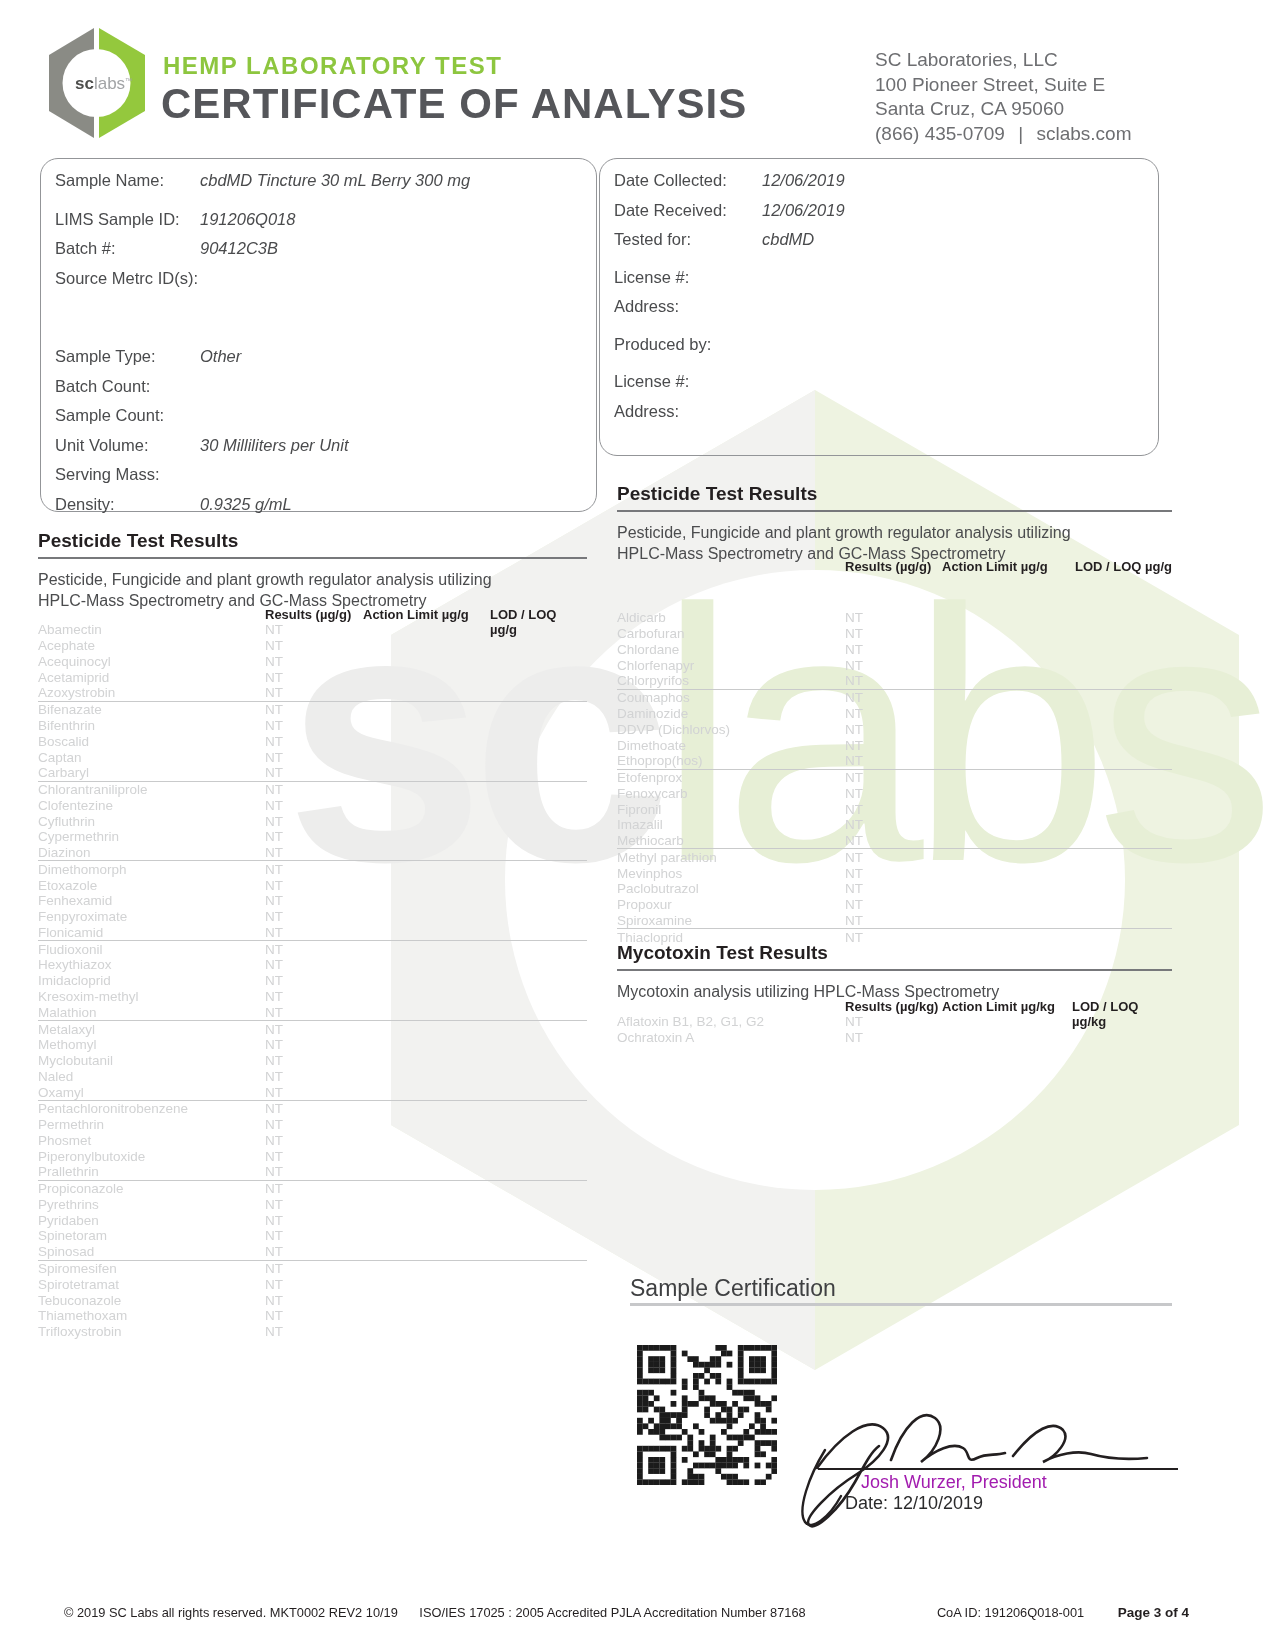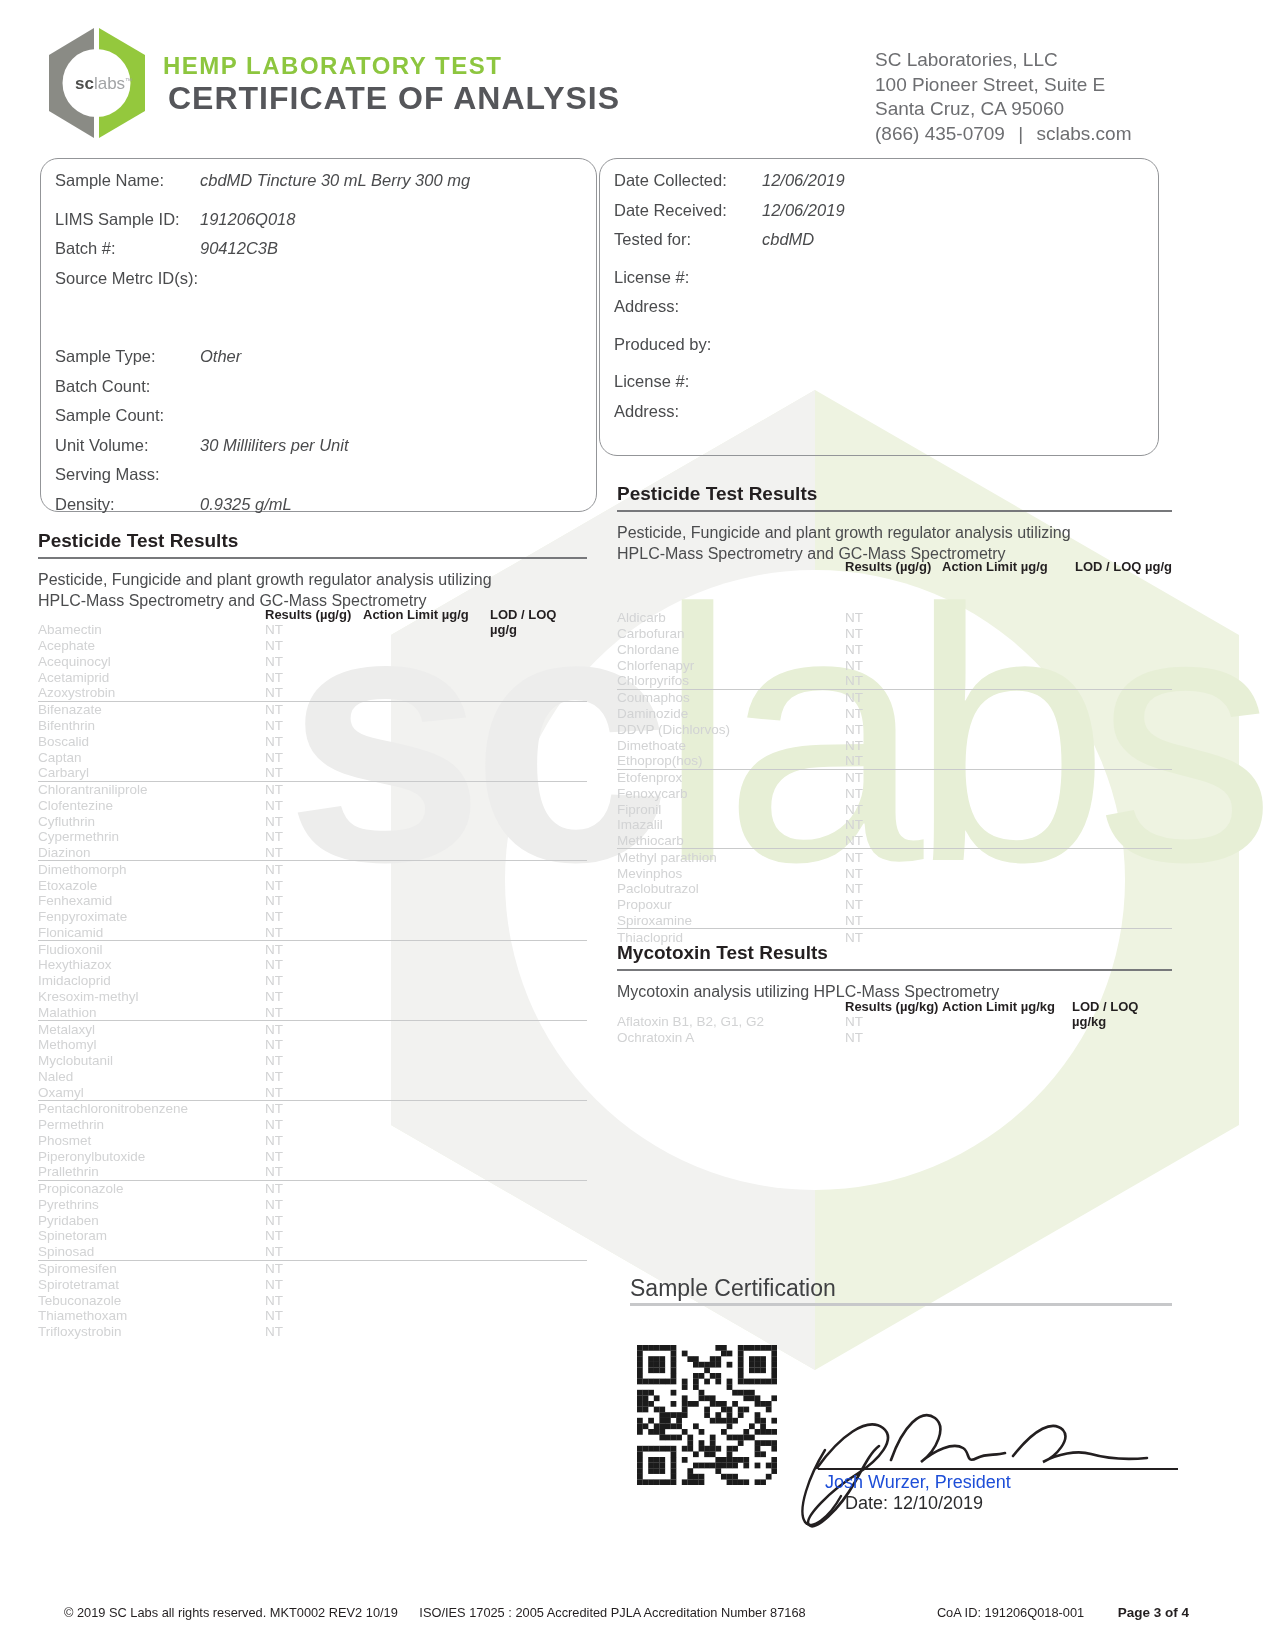--- a/index.html
+++ b/index.html
@@ -11,21 +11,21 @@
   
   #watermark{position:absolute;inset:0;z-index:0;pointer-events:none;}
   #wm-text{position:absolute;left:285px;top:555px;font-size:360px;font-weight:600;
     letter-spacing:-14px;line-height:1;white-space:nowrap;}
   #wm-text .wm-sc{color:#ededec;}
   #wm-text .wm-labs{color:#e7efd6;font-weight:500;}
   .content{position:relative;z-index:1;}
   
   #doc-type{position:absolute;left:163px;top:52px;font-size:24px;font-weight:bold;
     letter-spacing:1.5px;color:#8dc63f;}
-  #doc-title{position:absolute;left:168px;top:80px;font-size:32px;font-weight:bold;
+  #doc-title{position:absolute;left:161px;top:80px;font-size:42px;font-weight:bold;
     letter-spacing:1px;color:#55565a;}
   #lab-block{position:absolute;left:875px;top:48px;font-size:19px;line-height:24.5px;color:#6d6e71;}
   
   .infobox{position:absolute;border:1.5px solid #939598;border-radius:18px;background:transparent;
     box-sizing:border-box;padding:12px 0 0 14px;font-size:16.5px;color:#4a4b4d;}
   #sample-box{left:40px;top:158px;width:557px;height:354px;}
   #client-box{left:599px;top:158px;width:560px;height:298px;}
   .info-row{display:flex;height:29.5px;align-items:flex-start;}
   .info-label{width:145px;flex:0 0 145px;}
   #client-box .info-label{flex-basis:148px;width:148px;}
@@ -51,21 +51,21 @@
   .aname,.ares{white-space:nowrap;overflow:visible;}
   
   #cert-title{position:absolute;left:630px;top:1275px;font-size:23px;font-weight:400;color:#3f4042;}
   #cert-rule{position:absolute;left:630px;top:1303px;width:542px;height:3px;background:#c7c8ca;}
   #cert-lines{position:absolute;left:631px;top:1308px;font-size:12.5px;line-height:12.8px;color:#231f20;}
   #qr-code{position:absolute;left:637px;top:1345px;width:140px;height:140px;}
   #qr-caption{position:absolute;left:617px;top:1487px;width:180px;text-align:center;
     font-size:12px;line-height:13px;color:#231f20;}
   #sig-line{position:absolute;left:818px;top:1468px;width:360px;height:1.5px;background:#231f20;}
   #signature-svg{position:absolute;left:795px;top:1398px;overflow:visible;}
-  #signer-name{position:absolute;left:825px;top:1472px;font-size:18px;color:#1d4ed8;}
+  #signer-name{position:absolute;left:861px;top:1472px;font-size:18px;color:#a21caf;}
   #sign-date{position:absolute;left:845px;top:1493px;font-size:18px;color:#2b2b2c;}
   
   #footer{position:absolute;left:0;top:1605px;width:1275px;font-size:12.8px;color:#231f20;}
   #footer-left{position:absolute;left:64px;white-space:nowrap;}
   #footer-left .f-iso{margin-left:18px;}
   #footer-right{position:absolute;right:86px;white-space:nowrap;}
   #footer-right .f-page{margin-left:14px;font-weight:bold;font-size:13.5px;padding-left:16px;}
 </style>
 </head>
 <body>

